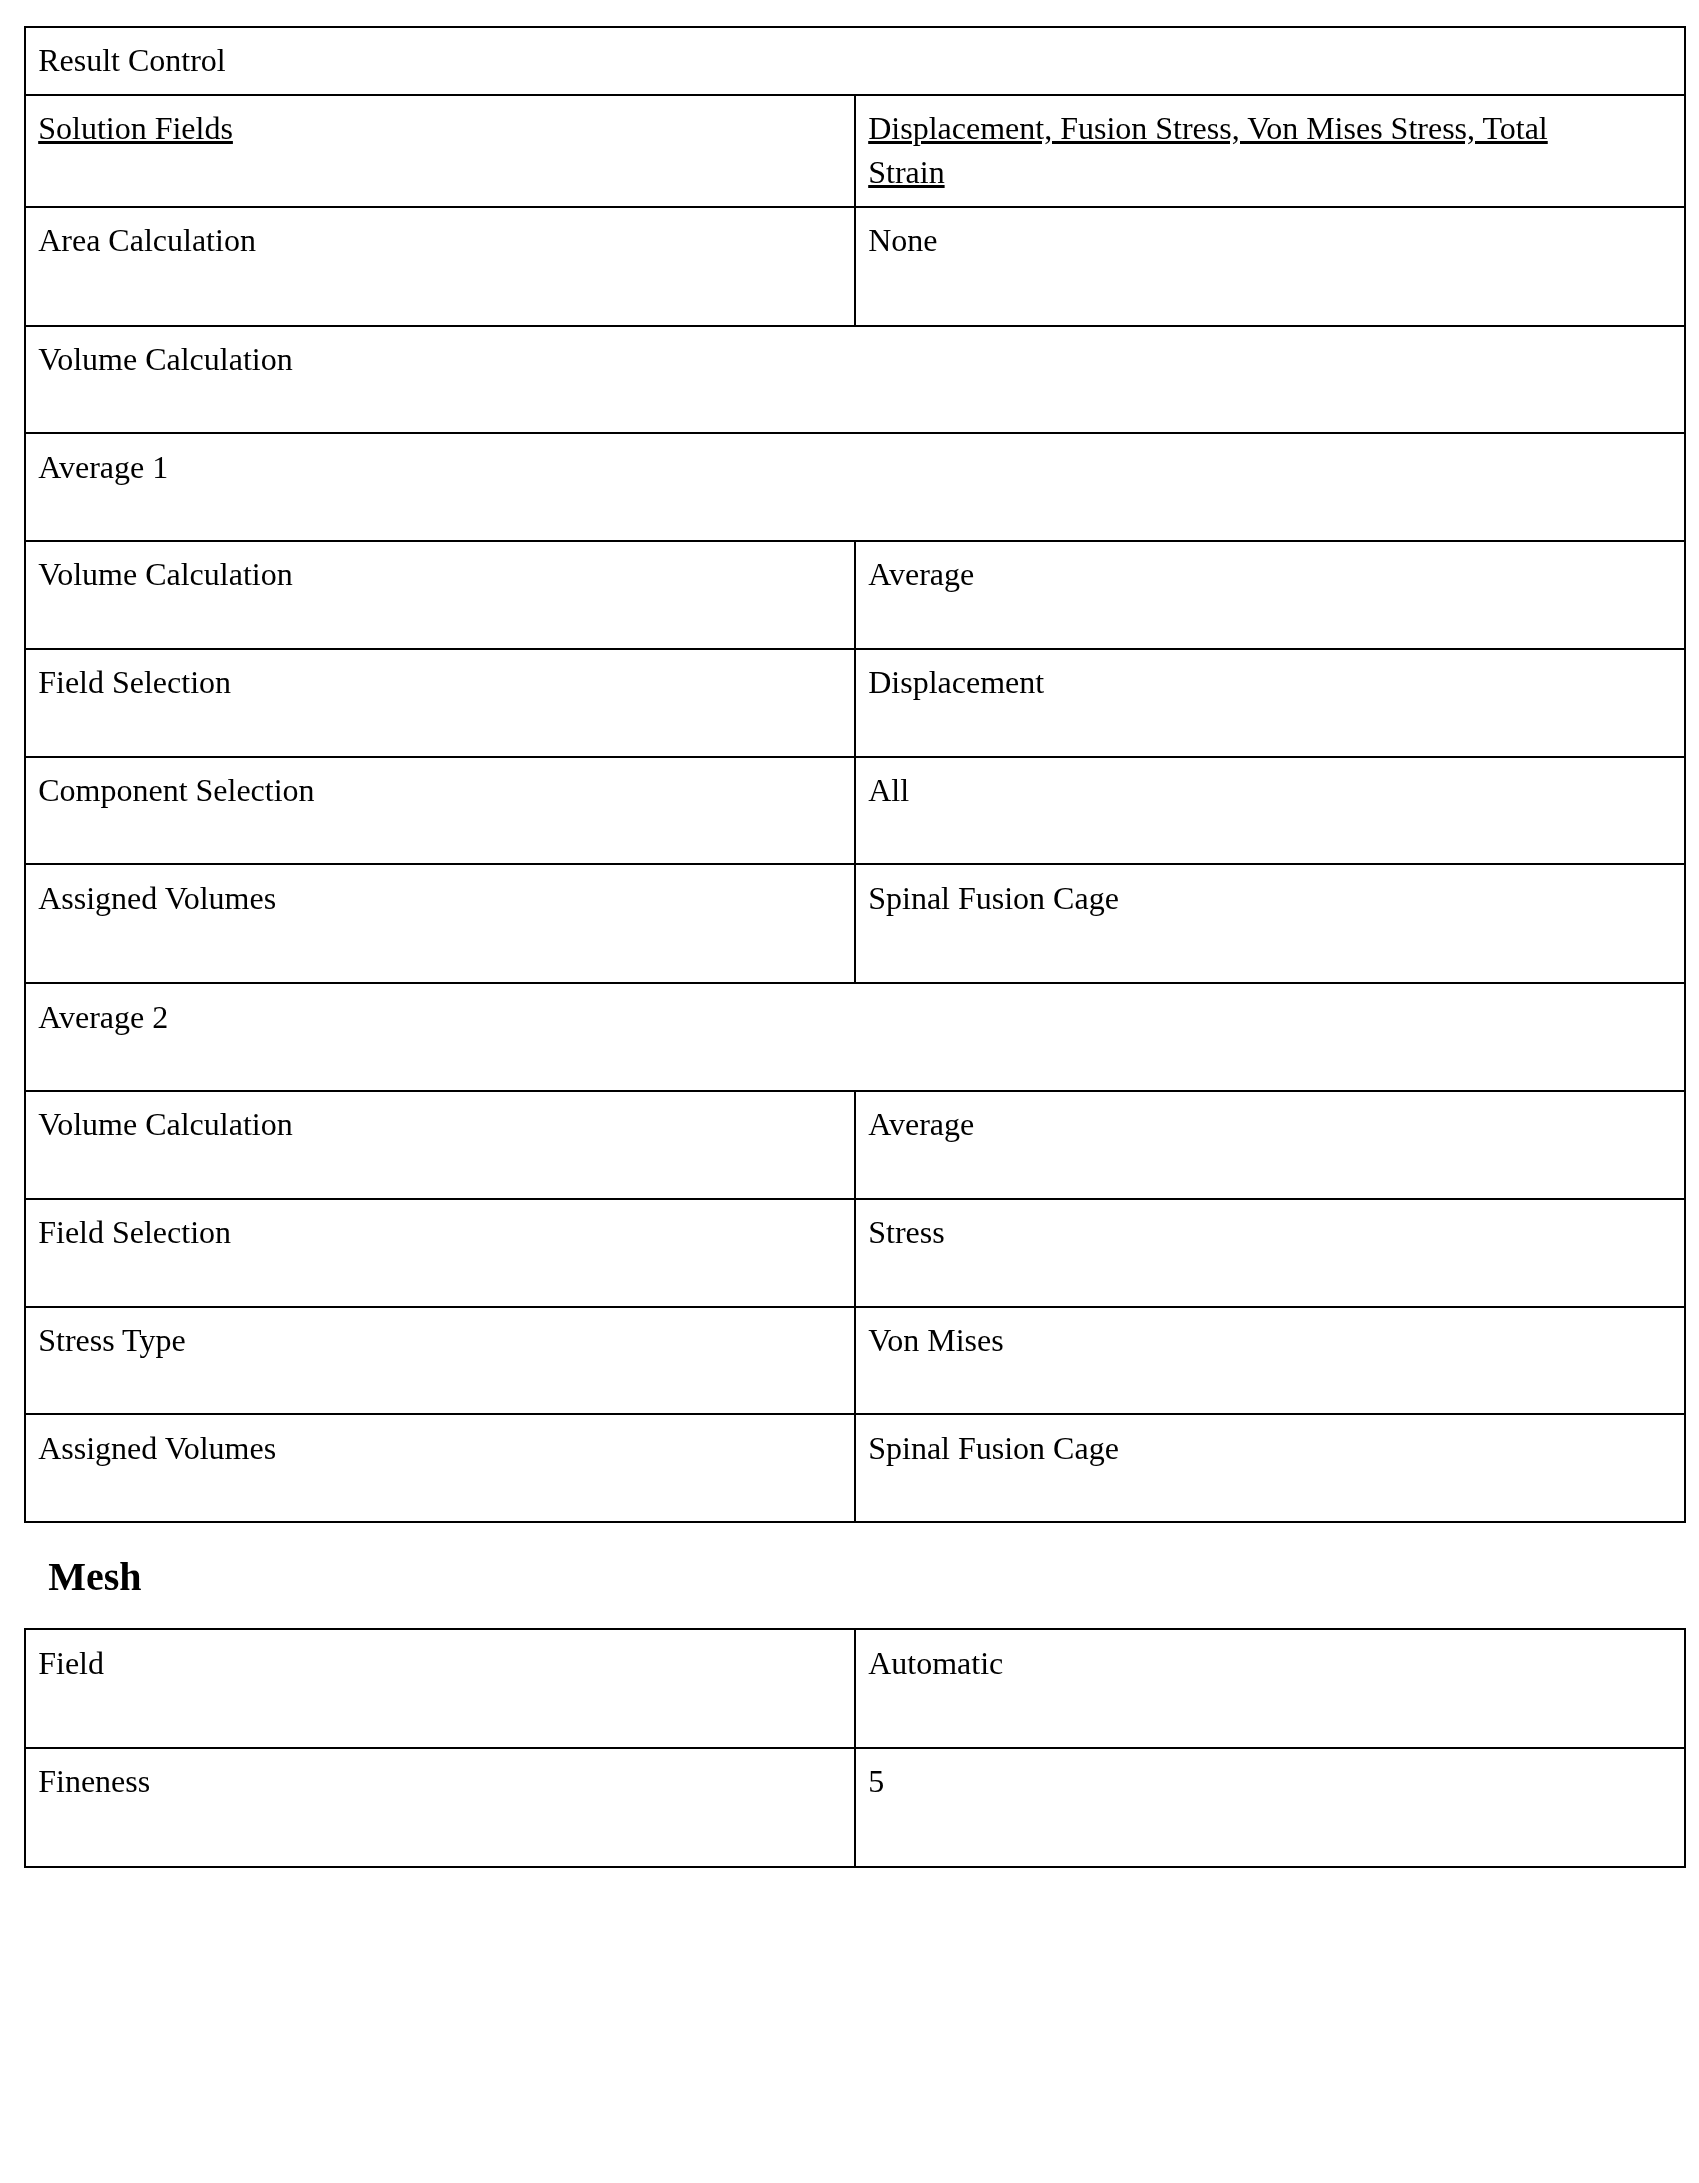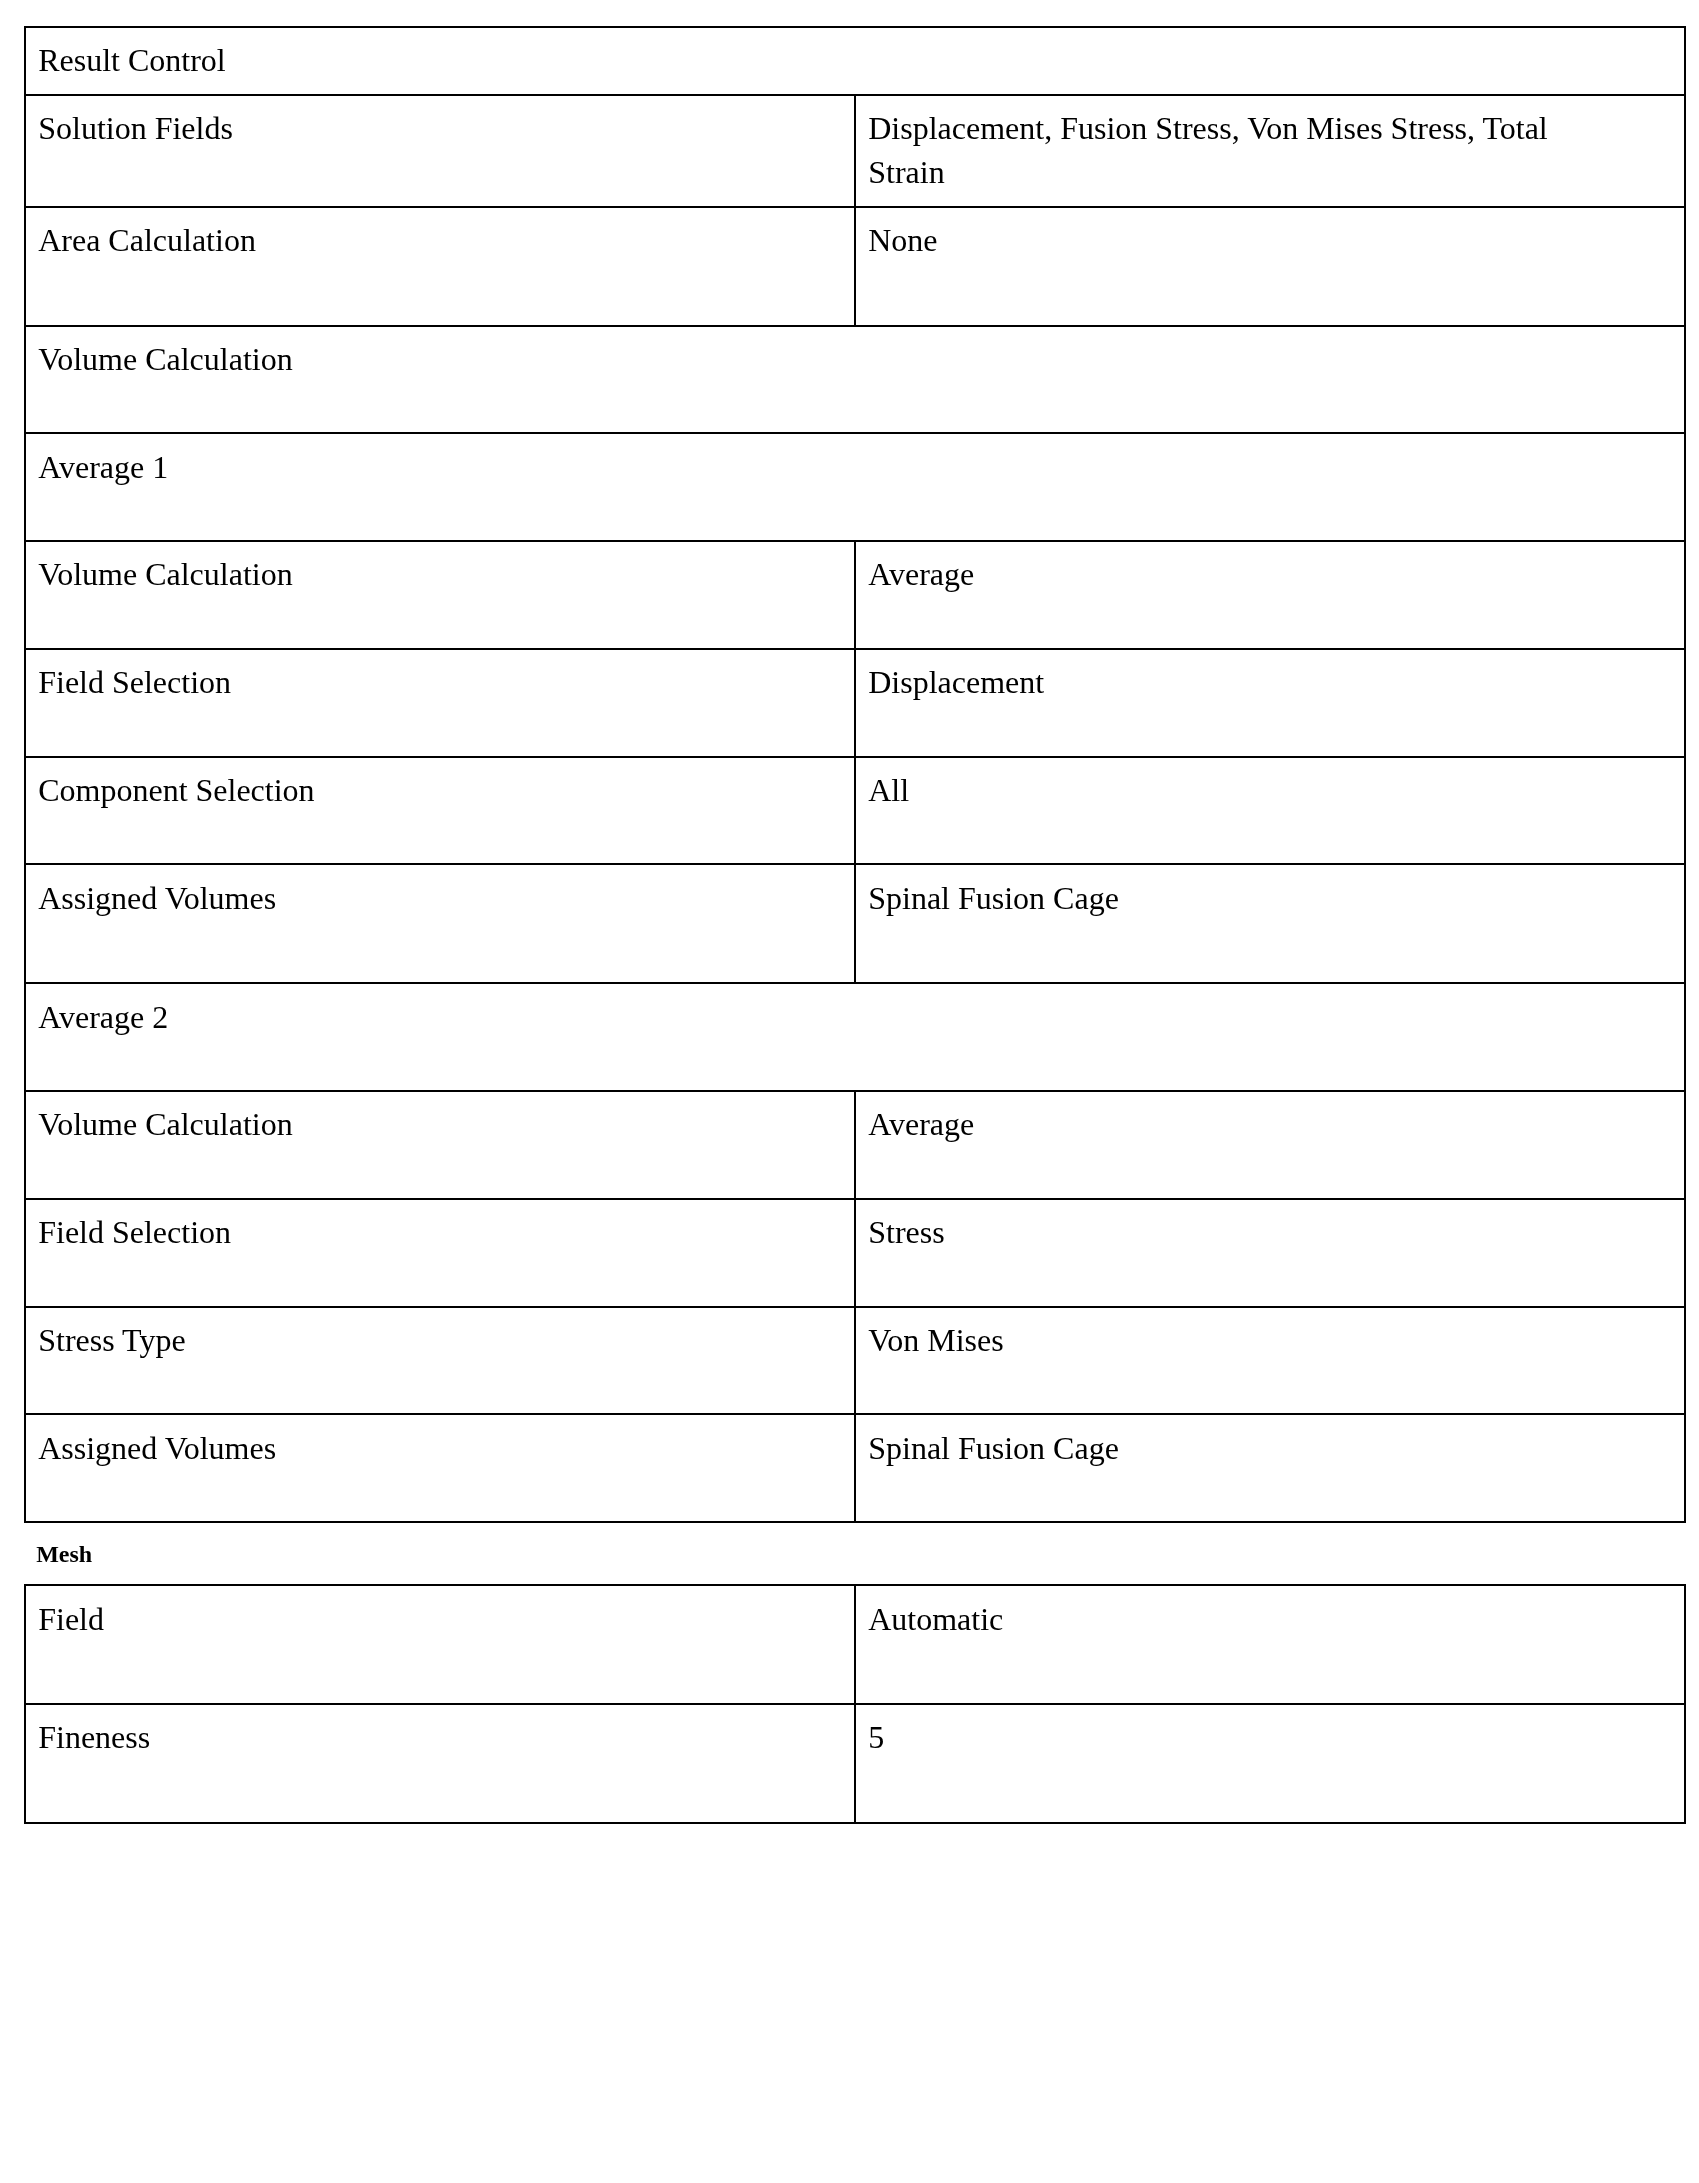--- a/index.html
+++ b/index.html
@@ -36,29 +36,29 @@
   .col-left { width: 830px; }
   .col-right { width: 830px; }
 
   td.header-cell {
     font-weight: bold;
   }
   td.justify-cell {
     text-align: justify;
     text-align-last: left;
   }
-  .row-tall td { height: 87px; }
+  .row-tall td { height: 87px; text-decoration: underline; }
   .row-std td { height: 83px; }
   .row-mid td { height: 94px; }
 
   .section-title {
     font-weight: bold;
-    font-size: 24px;
+    font-size: 40px;
     padding: 18.3px 0 15.7px 12.2px;
-    margin: 0;
+    margin: 12px;
   }
 
   
   .cell-solution { height: 175px; }
 </style>
 </head>
 <body>
 
 <div class="page">
 

